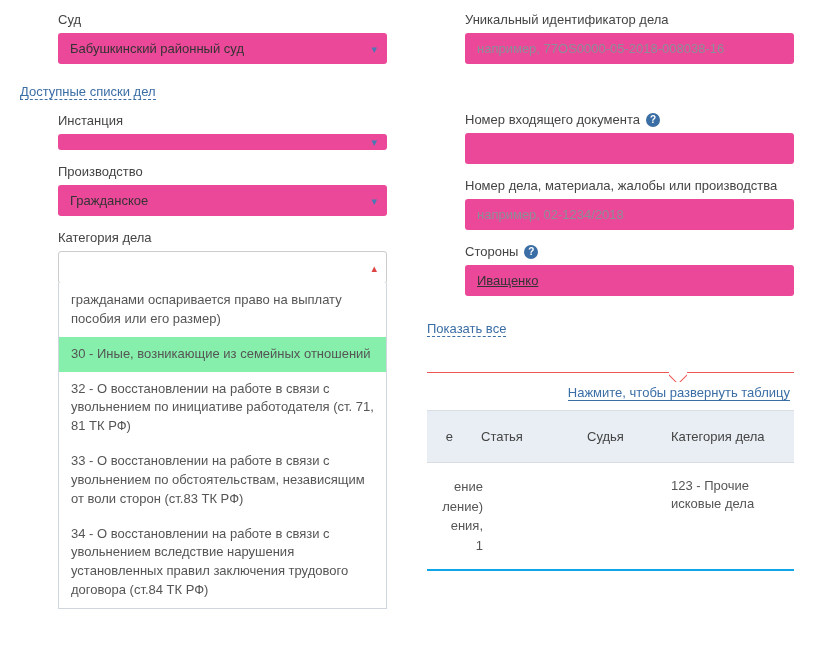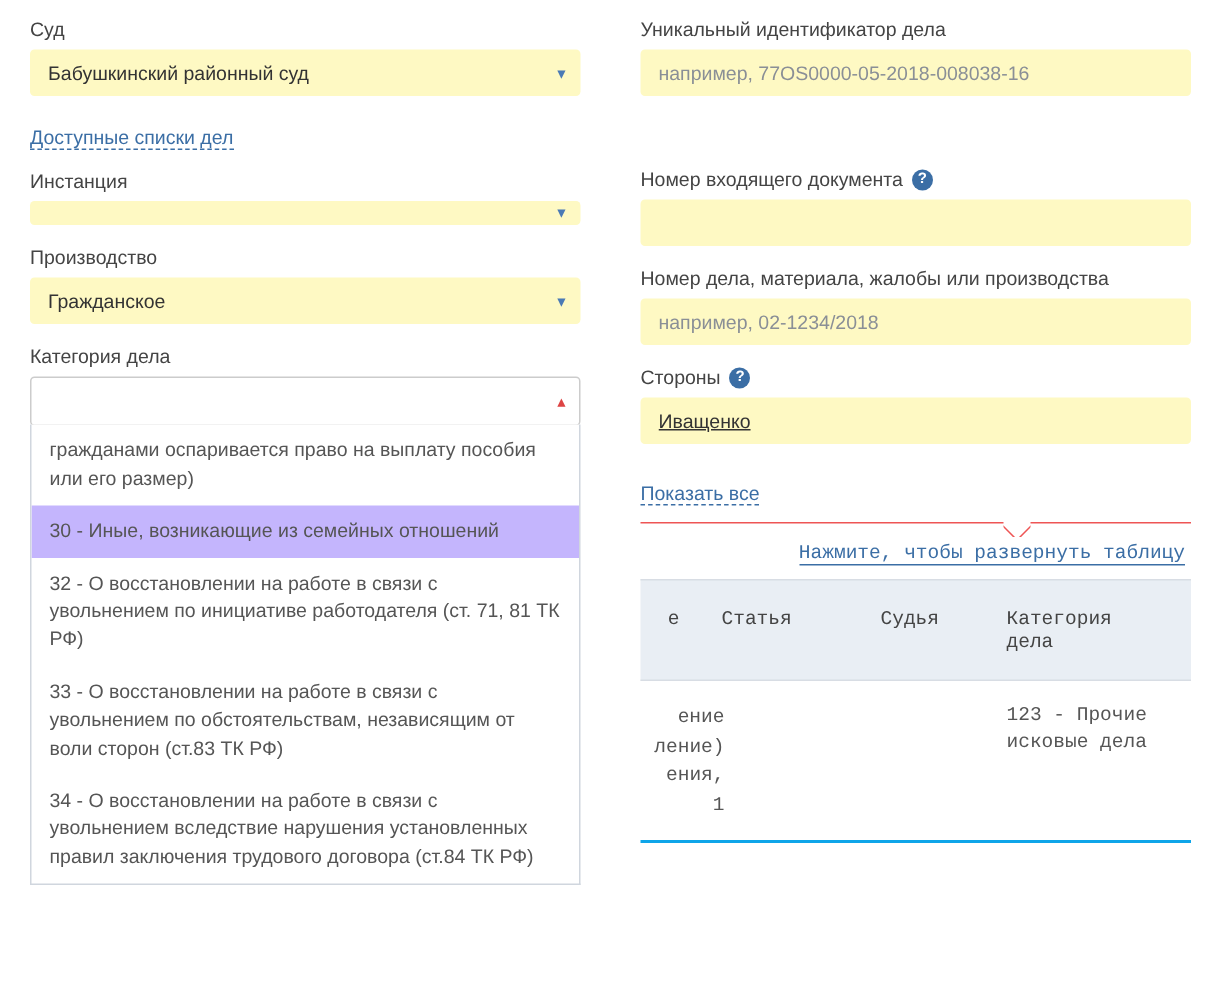--- a/index.html
+++ b/index.html
@@ -9,21 +9,21 @@
     color: #333;
     background: #fff;
     padding: 12px 20px;
     width: 814px;
   }
   .form-grid {
     display: grid;
     grid-template-columns: 1fr 1fr;
     gap: 8px 40px;
   }
-  .field-group { margin-bottom: 14px; }
+  .field-group { margin-bottom: 14px; margin-left: 38px; }
   .field-label {
     font-size: 13px;
     color: #444;
     margin-bottom: 6px;
     display: flex;
     align-items: center;
     gap: 6px;
   }
   .help-icon {
     width: 14px; height: 14px;
@@ -32,21 +32,21 @@
     color: #fff;
     font-size: 10px;
     font-weight: bold;
     display: inline-flex;
     align-items: center;
     justify-content: center;
     cursor: help;
   }
   .select, .input {
     width: 100%;
-    background: #fef9c3;
+    background: #ec4899;
     border: none;
     border-radius: 3px;
     padding: 8px 30px 8px 12px;
     font-size: 13px;
     color: #333;
     position: relative;
   }
   .select-wrap { position: relative; }
   .select-wrap.open .select { background: #fff; border: 1px solid #ccc; }
   .chevron {
@@ -84,30 +84,29 @@
     max-height: 365px;
     overflow-y: scroll;
     font-size: 13px;
     color: #555;
   }
   .dropdown-item {
     padding: 8px 12px;
     line-height: 1.45;
     cursor: pointer;
   }
-  .dropdown-item.highlight { background: #c4b5fd; }
+  .dropdown-item.highlight { background: #86efac; }
   .dropdown-list::-webkit-scrollbar { width: 14px; }
   .dropdown-list::-webkit-scrollbar-track { background: #f0f0f0; }
   .dropdown-list::-webkit-scrollbar-thumb { background: #b8bcc2; }
   .show-all { margin-top: 50px; }
   .divider-area {
-    margin-top: 12px;
+    margin-top: 36px;
     border-top: 1px solid #e55;
     position: relative;
-    font-family: Liberation Mono, monospace;
   }
   .divider-notch {
     position: absolute;
     top: -1px;
     left: 66%;
     width: 18px;
     height: 10px;
     overflow: hidden;
   }
   .divider-notch::after {

